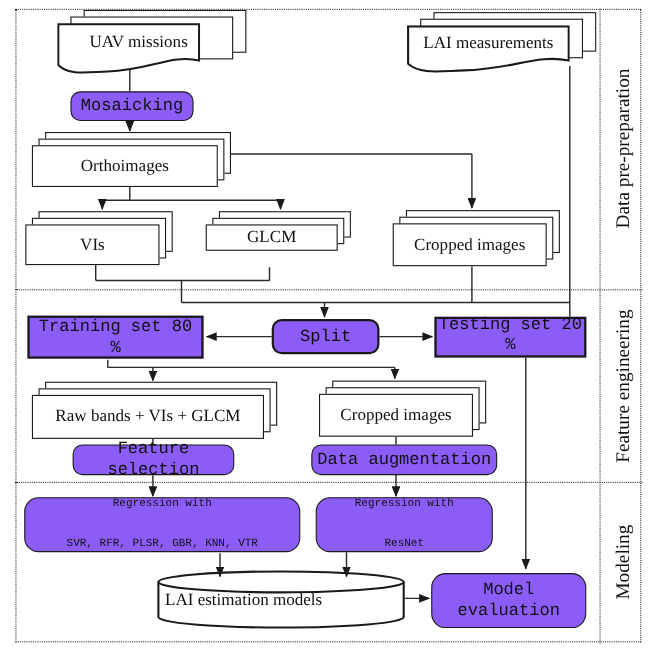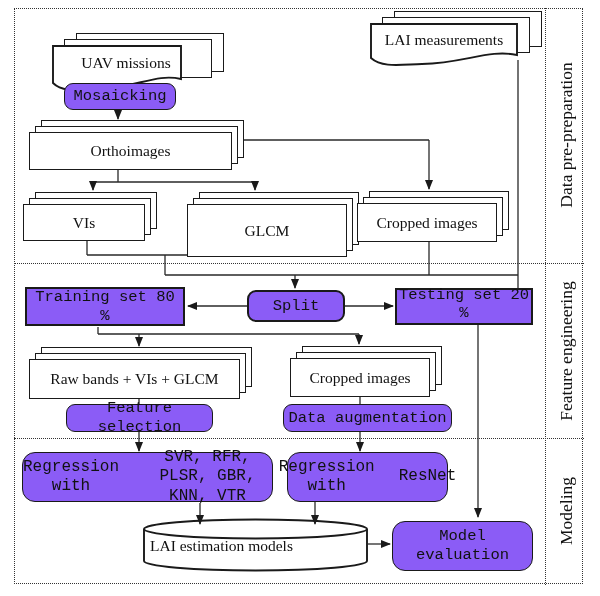--- a/index.html
+++ b/index.html
@@ -41,21 +41,21 @@
   .docstack .dl1{transform:translate(12px,-6px);}
   .docstack svg{position:absolute;left:0;top:0;}
   .docstack .doc-label{position:absolute;left:0;top:0;width:100%;height:80%;display:flex;align-items:center;justify-content:center;font-size:15.5px;}
 
   .cyl-label{position:absolute;z-index:2;display:flex;align-items:center;font-size:15.5px;}
 
   .vlabel{
     position:absolute;z-index:2;white-space:nowrap;font-size:17.5px;
     transform:translate(-50%,-50%) rotate(-90deg);
   }
-  .two-line{font-size:16px;gap:24px;}
+  .two-line{flex-direction:column;font-size:10px;gap:24px;}
 </style>
 </head>
 <body>
 
 <div id="canvas">
 
   <svg class="wires" width="600" height="596" viewBox="0 0 600 596">
     <defs>
       <marker id="ah" viewBox="0 0 10 8" refX="9" refY="4" markerWidth="10" markerHeight="8" orient="auto" markerUnits="userSpaceOnUse">
         <path d="M0,0 L10,4 L0,8 Z" fill="#1a1a1a"></path>
@@ -79,21 +79,21 @@
     <path class="wire" marker-end="url(#ah)" d="M139,334 V346"></path>
     <path class="wire" marker-end="url(#ah)" d="M359,334 V344"></path>
     <path class="wire" marker-end="url(#ah)" d="M139,432 V451"></path>
     <path class="wire" marker-end="url(#ah)" d="M360,431 V451"></path>
     <path class="wire" marker-end="url(#ah)" d="M200,503 V524"></path>
     <path class="wire" marker-end="url(#ah)" d="M315,502 V524"></path>
     <path class="wire" marker-end="url(#ah)" d="M368,544 H390"></path>
     <path class="wire" marker-end="url(#ah)" d="M478,325 V517"></path>
   </svg>
 
-  <div class="docstack" style="left:52px;top:21px;width:148px;height:46px;margin-top:24px;">
+  <div class="docstack" style="left:52px;top:21px;width:148px;height:46px;">
     <div class="layer dl2"></div>
     <div class="layer dl1"></div>
     <svg width="130" height="48" viewBox="0 0 130 48">
       <path class="shape" d="M1,1 L129,1 L129,34 C104,28 84,43 46,44 C28,44.5 11,48 1,38 Z"></path>
     </svg>
     <span class="doc-label">UAV missions</span>
   </div>
 
   <div class="docstack" style="left:370px;top:23px;width:148px;height:43px;">
     <div class="layer dl2"></div>
@@ -101,33 +101,33 @@
     <svg width="148" height="45" viewBox="0 0 148 45">
       <path class="shape" d="M1,1 L147,1 L147,32 C119,26 95,40 52,41 C31,41.5 12,45 1,35 Z"></path>
     </svg>
     <span class="doc-label">LAI measurements</span>
   </div>
 
   <div class="node round" style="left:64px;top:83px;width:112px;height:27px;">
     <span>Mosaicking</span>
   </div>
 
-  <div class="stack" style="left:29px;top:132px;width:203px;height:38px;">
+  <div class="stack" style="left:29px;top:132px;width:169px;height:38px;">
     <div class="layer l2"></div>
     <div class="layer l1"></div>
     <div class="front">Orthoimages</div>
   </div>
 
   <div class="stack" style="left:23px;top:204px;width:122px;height:37px;">
     <div class="layer l2"></div>
     <div class="layer l1"></div>
     <div class="front">VIs</div>
   </div>
 
-  <div class="stack" style="left:187px;top:204px;width:120px;height:53px;padding-left:40px;">
+  <div class="stack" style="left:187px;top:204px;width:120px;height:24px;">
     <div class="layer l2"></div>
     <div class="layer l1"></div>
     <div class="front">GLCM</div>
   </div>
 
   <div class="stack" style="left:357px;top:203px;width:140px;height:39px;">
     <div class="layer l2"></div>
     <div class="layer l1"></div>
     <div class="front">Cropped images</div>
   </div>

